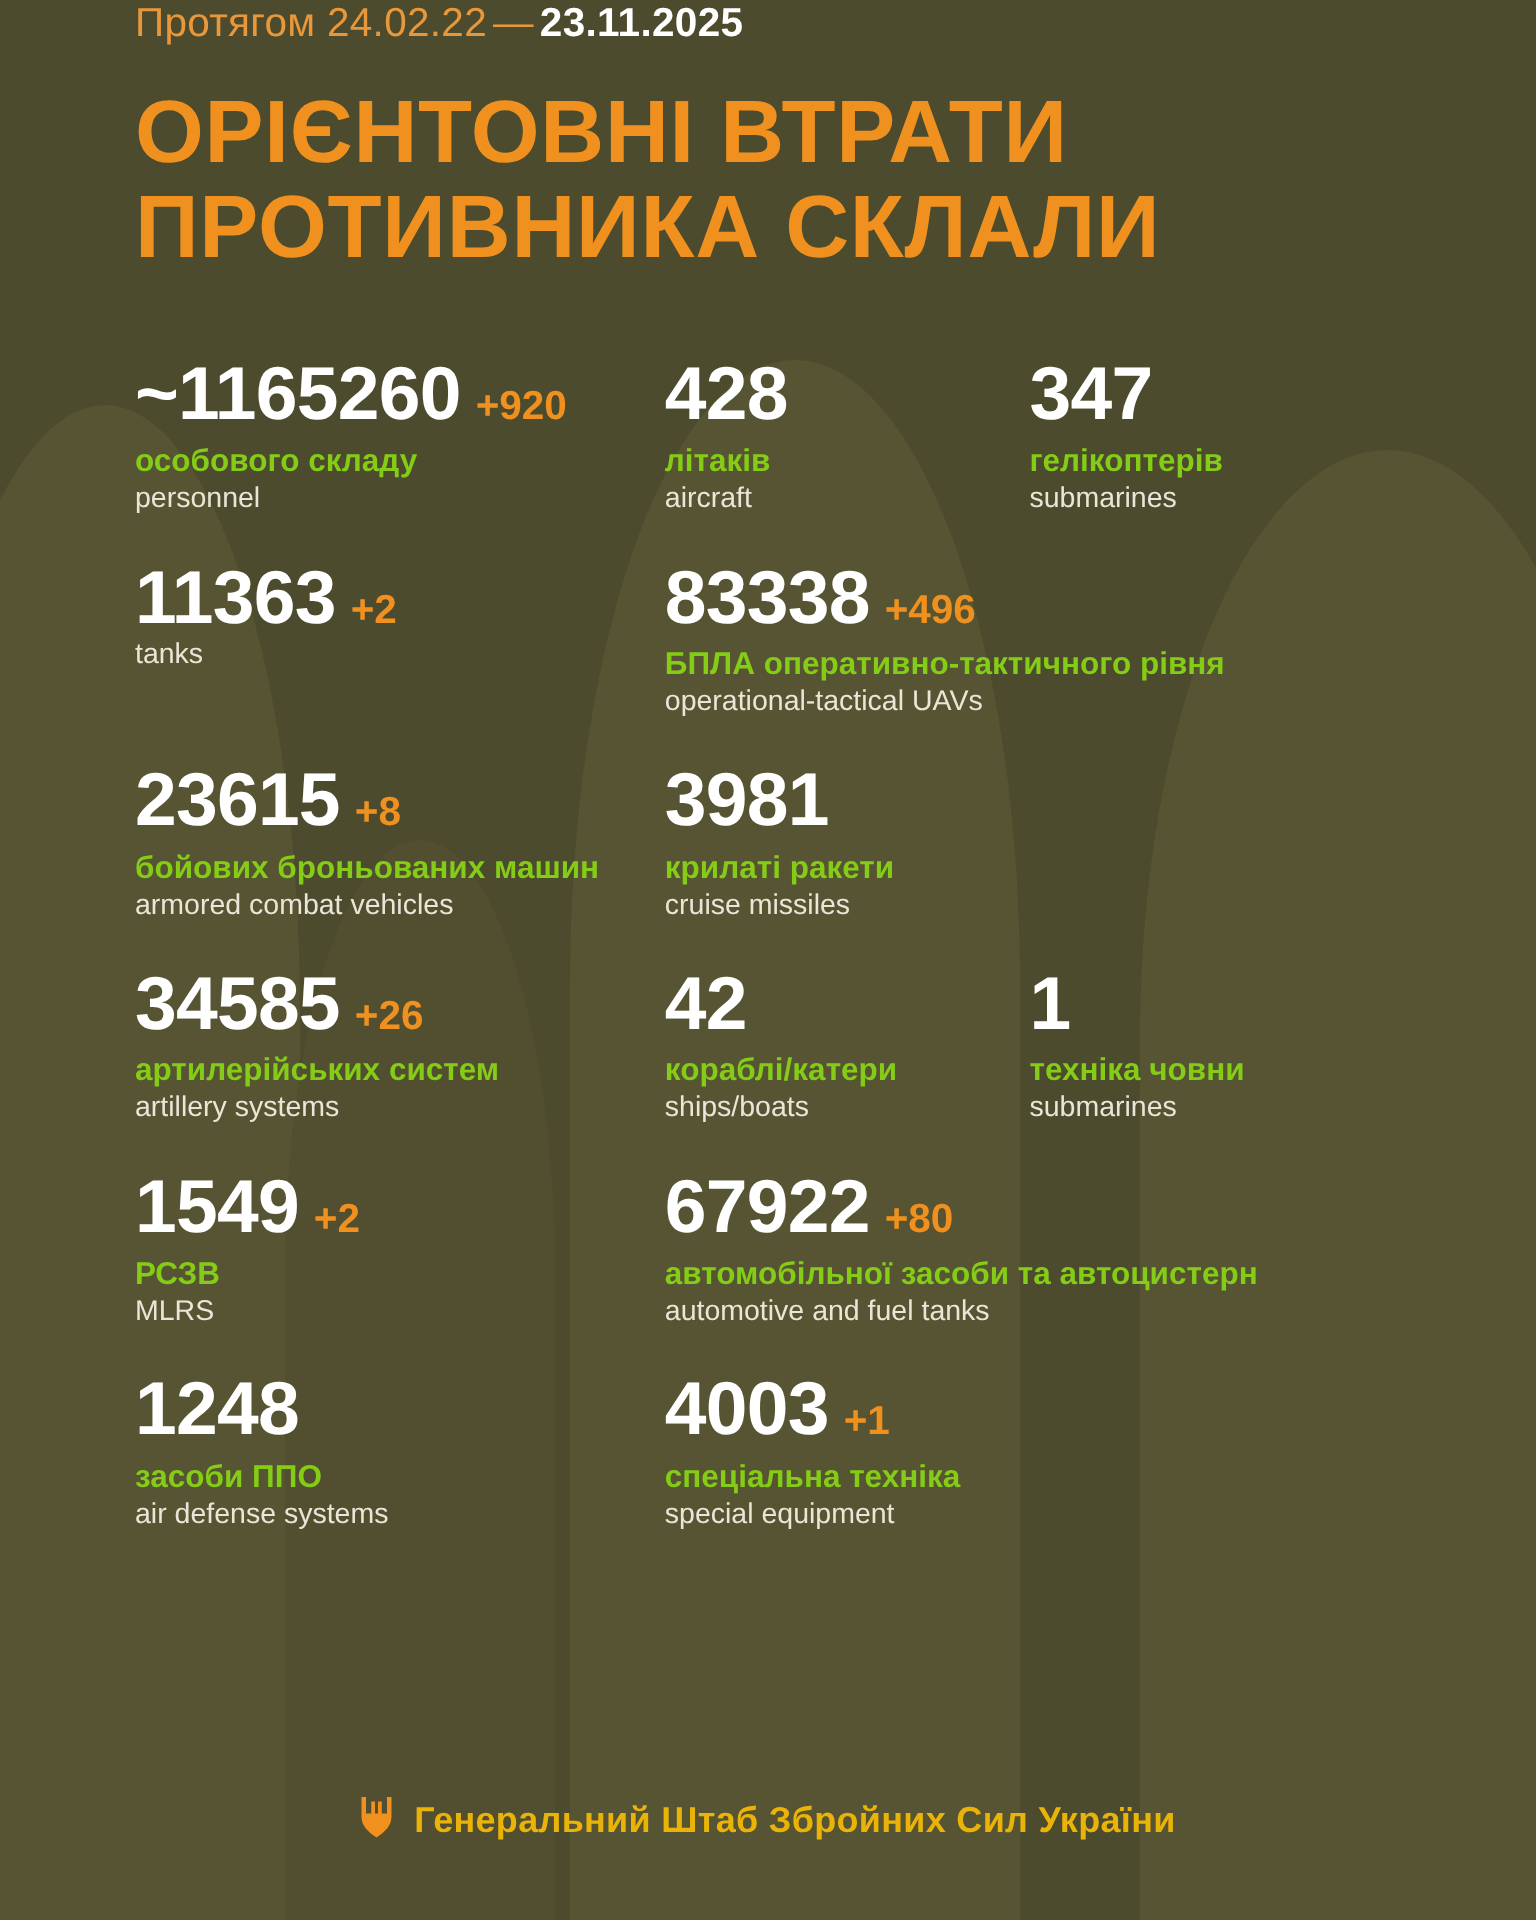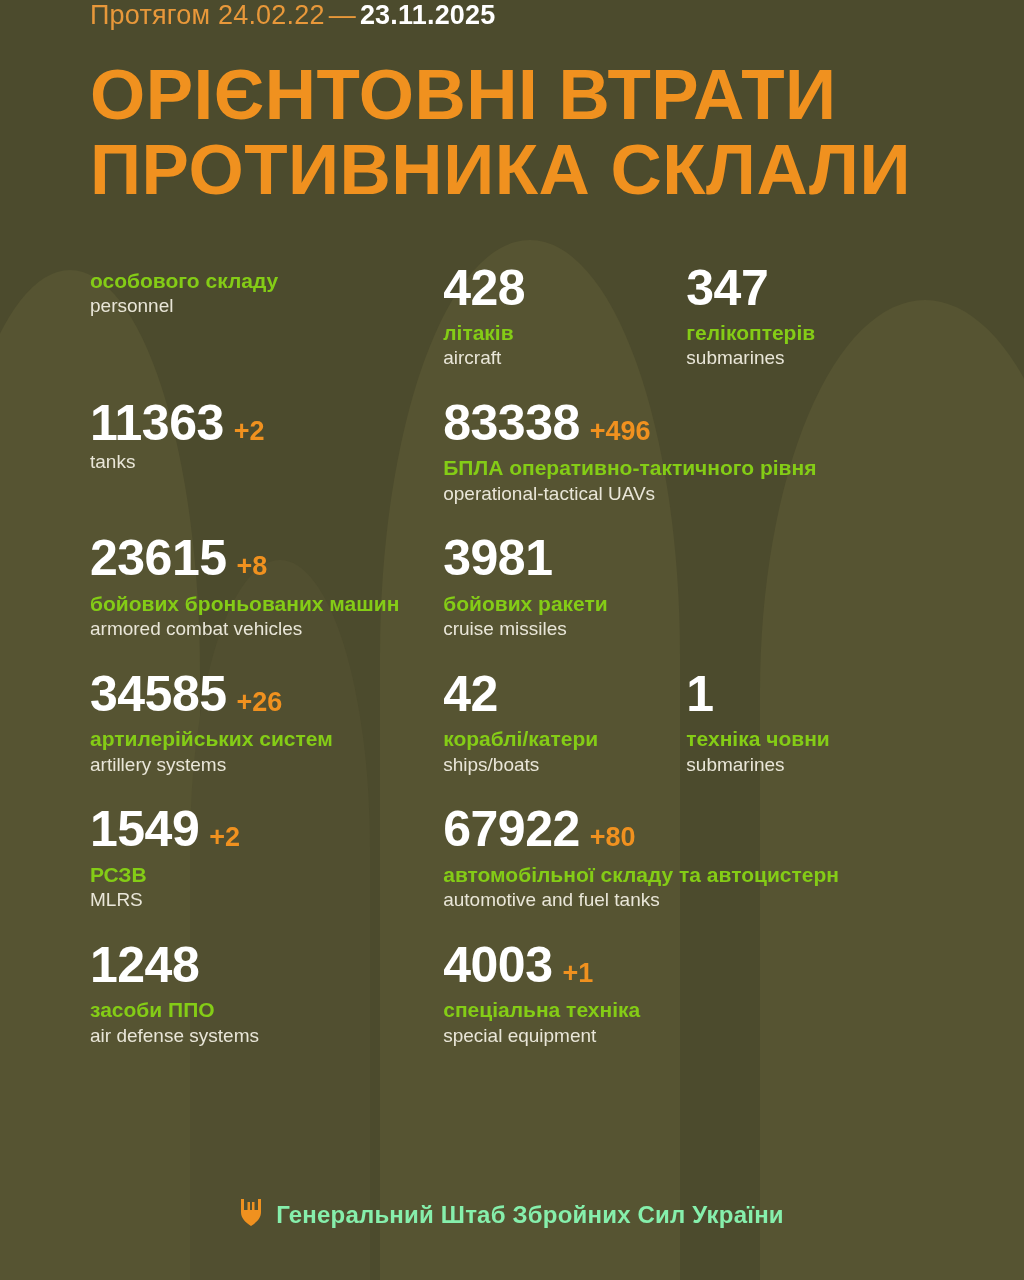--- a/index.html
+++ b/index.html
@@ -50,21 +50,21 @@
   }
   .date-line .current {
     color: #ffffff;
     font-weight: 700;
   }
 
   .title {
     margin-top: 26px;
     color: #f0911f;
     font-weight: 800;
-    font-size: 71px;
+    font-size: 59px;
     line-height: 1.06;
     letter-spacing: 0.5px;
     text-transform: uppercase;
   }
   .title .l2 { display: block; }
 
   .grid {
     margin-top: 54px;
     position: relative;
   }
@@ -124,21 +124,21 @@
     z-index: 3;
   }
   .trident {
     color: #f0911f;
     font-size: 30px;
     line-height: 1;
     margin-right: 14px;
     font-weight: 700;
   }
   .footer-text {
-    color: #86efac;
+    color: #eab308;
     font-size: 24px;
     font-weight: 700;
     letter-spacing: 0.2px;
   }
 </style>
 </head>
 <body>
 
 <div class="poster">
 
@@ -155,20 +155,24 @@
 
     <div class="title">
       <span class="l1">ОРІЄНТОВНІ ВТРАТИ</span>
       <span class="l2">ПРОТИВНИКА СКЛАЛИ</span>
     </div>
 
     <div class="grid">
 
       <div class="row">
         <div class="cell c1">
+          <div class="num-line">
+            <span class="num">~1165260</span>
+            <span class="delta">+920</span>
+          </div>
           <div class="label-ua">особового складу</div>
           <div class="label-en">personnel</div>
         </div>
         <div class="cell c2">
           <div class="num-line">
             <span class="num">428</span>
             <span class="delta"></span>
           </div>
           <div class="label-ua">літаків</div>
           <div class="label-en">aircraft</div>
@@ -208,21 +212,21 @@
             <span class="delta">+8</span>
           </div>
           <div class="label-ua">бойових броньованих машин</div>
           <div class="label-en">armored combat vehicles</div>
         </div>
         <div class="cell wide">
           <div class="num-line">
             <span class="num">3981</span>
             <span class="delta"></span>
           </div>
-          <div class="label-ua">бойових ракети</div>
+          <div class="label-ua">крилаті ракети</div>
           <div class="label-en">cruise missiles</div>
         </div>
       </div>
 
       <div class="row">
         <div class="cell c1">
           <div class="num-line">
             <span class="num">34585</span>
             <span class="delta">+26</span>
           </div>
@@ -254,21 +258,21 @@
             <span class="delta">+2</span>
           </div>
           <div class="label-ua">РСЗВ</div>
           <div class="label-en">MLRS</div>
         </div>
         <div class="cell wide">
           <div class="num-line">
             <span class="num">67922</span>
             <span class="delta">+80</span>
           </div>
-          <div class="label-ua">автомобільної складу та автоцистерн</div>
+          <div class="label-ua">автомобільної засоби та автоцистерн</div>
           <div class="label-en">automotive and fuel tanks</div>
         </div>
       </div>
 
       <div class="row">
         <div class="cell c1">
           <div class="num-line">
             <span class="num">1248</span>
             <span class="delta"></span>
           </div>

